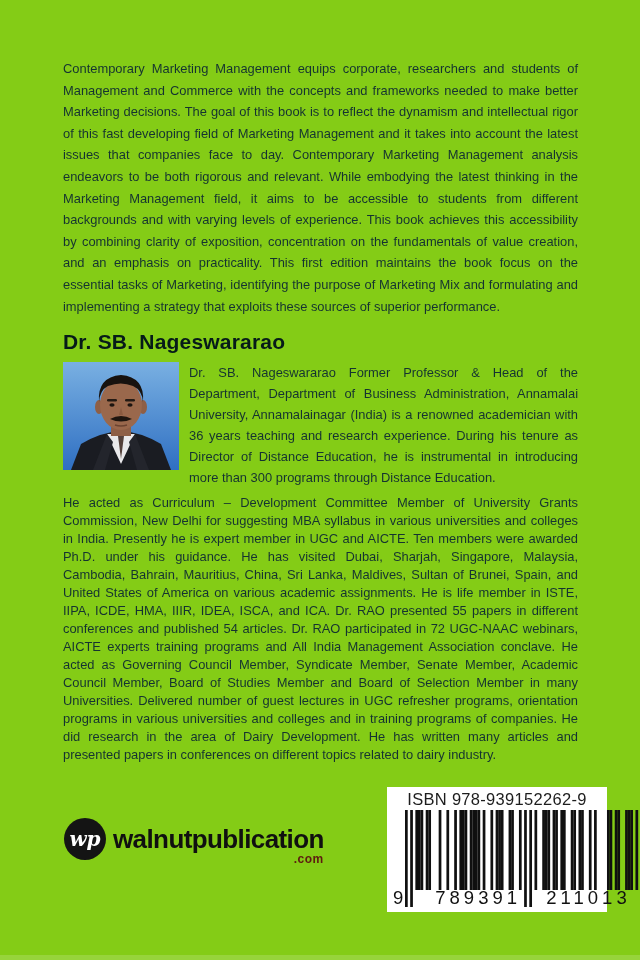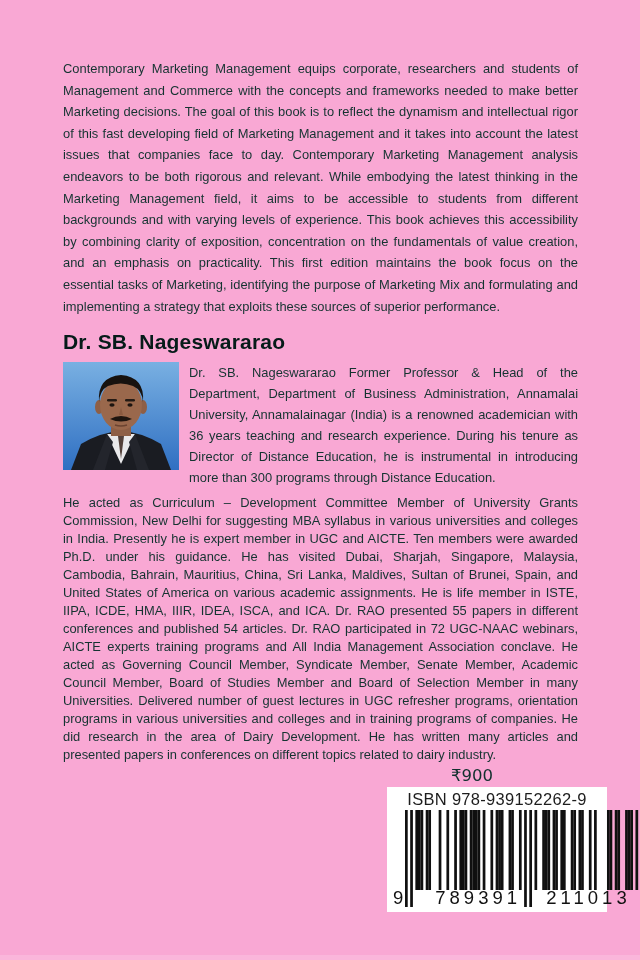--- a/index.html
+++ b/index.html
@@ -1,19 +1,19 @@
 <!DOCTYPE html>
 <html><head>
 <meta charset="utf-8">
 <style>
   html,body{margin:0;padding:0;}
   .page{
     position:relative;
     width:640px;height:960px;
-    background:#f9a8d4;
+    background:#84cc16;
     overflow:hidden;
     font-family:"Liberation Sans",sans-serif;
     color:#143231;
   }
   .content{margin:0 62px 0 63px;}
 
   .synopsis{
     margin:0;padding-top:58px;
     font-size:12.9px;line-height:21.6px;
     text-align:justify;
@@ -141,21 +141,20 @@
           </svg>
         </div>
         <p class="bio-intro">Dr. SB. Nageswararao Former Professor &amp; Head of the Department, Department of Business Administration, Annamalai University, Annamalainagar (India) is a renowned academician with 36 years teaching and research experience. During his tenure as Director of Distance Education, he is instrumental in introducing more than 300 programs through Distance Education.</p>
       </div>
 
       <p class="bio-body">He acted as Curriculum – Development Committee Member of University Grants Commission, New Delhi for suggesting MBA syllabus in various universities and colleges in India. Presently he is expert member in UGC and AICTE. Ten members were awarded Ph.D. under his guidance. He has visited Dubai, Sharjah, Singapore, Malaysia, Cambodia, Bahrain, Mauritius, China, Sri Lanka, Maldives, Sultan of Brunei, Spain, and United States of America on various academic assignments. He is life member in ISTE, IIPA, ICDE, HMA, IIIR, IDEA, ISCA, and ICA. Dr. RAO presented 55 papers in different conferences and published 54 articles. Dr. RAO participated in 72 UGC-NAAC webinars, AICTE experts training programs and All India Management Association conclave. He acted as Governing Council Member, Syndicate Member, Senate Member, Academic Council Member, Board of Studies Member and Board of Selection Member in many Universities. Delivered number of guest lectures in UGC refresher programs, orientation programs in various universities and colleges and in training programs of companies. He did research in the area of Dairy Development. He has written many articles and presented papers in conferences on different topics related to dairy industry.</p>
     </section>
 
     <div class="bottom-area">
 
-      <div class="price">₹900</div>
 
       <div class="barcode-box">
         <div class="isbn-text">ISBN 978-939152262-9</div>
         <div class="bars-wrap">
           <svg id="barcode-svg" width="246" height="97" viewBox="0 0 95 97" preserveAspectRatio="none" fill="#101010">
               <rect x="0" y="0" width="1.05" height="97"></rect>
               <rect x="2" y="0" width="1.05" height="97"></rect>
               <rect x="4" y="0" width="1.05" height="80"></rect>
               <rect x="5" y="0" width="1.05" height="80"></rect>
               <rect x="6" y="0" width="1.05" height="80"></rect>
@@ -206,19 +205,28 @@
               <rect x="92" y="0" width="1.05" height="97"></rect>
               <rect x="94" y="0" width="1.05" height="97"></rect>
             </svg>
           <span class="bc-digit bc-prefix">9</span>
           <span class="bc-digit bc-left">789391</span>
           <span class="bc-digit bc-right">211013</span>
         </div>
       </div>
 
       <div class="publisher">
+        <div class="logo-row">
+          <div class="logo-circle">
+            <span>wp</span>
+          </div>
+          <div class="logo-text-wrap">
+            <span class="logo-name">walnutpublication</span>
+            <span class="logo-com">.com</span>
+          </div>
+        </div>
       </div>
 
     </div>
   </div>
 
   <div class="bottom-strip"></div>
 </div>
 
 </body></html>

